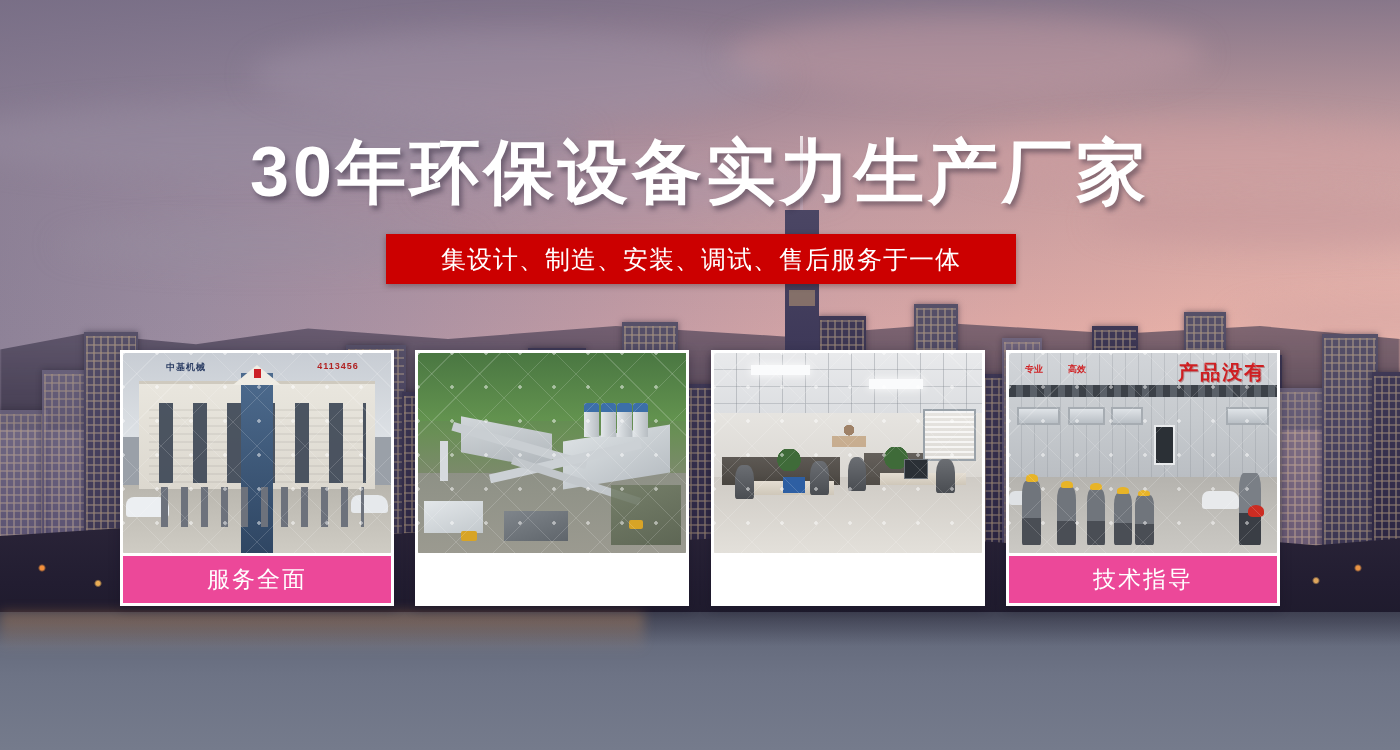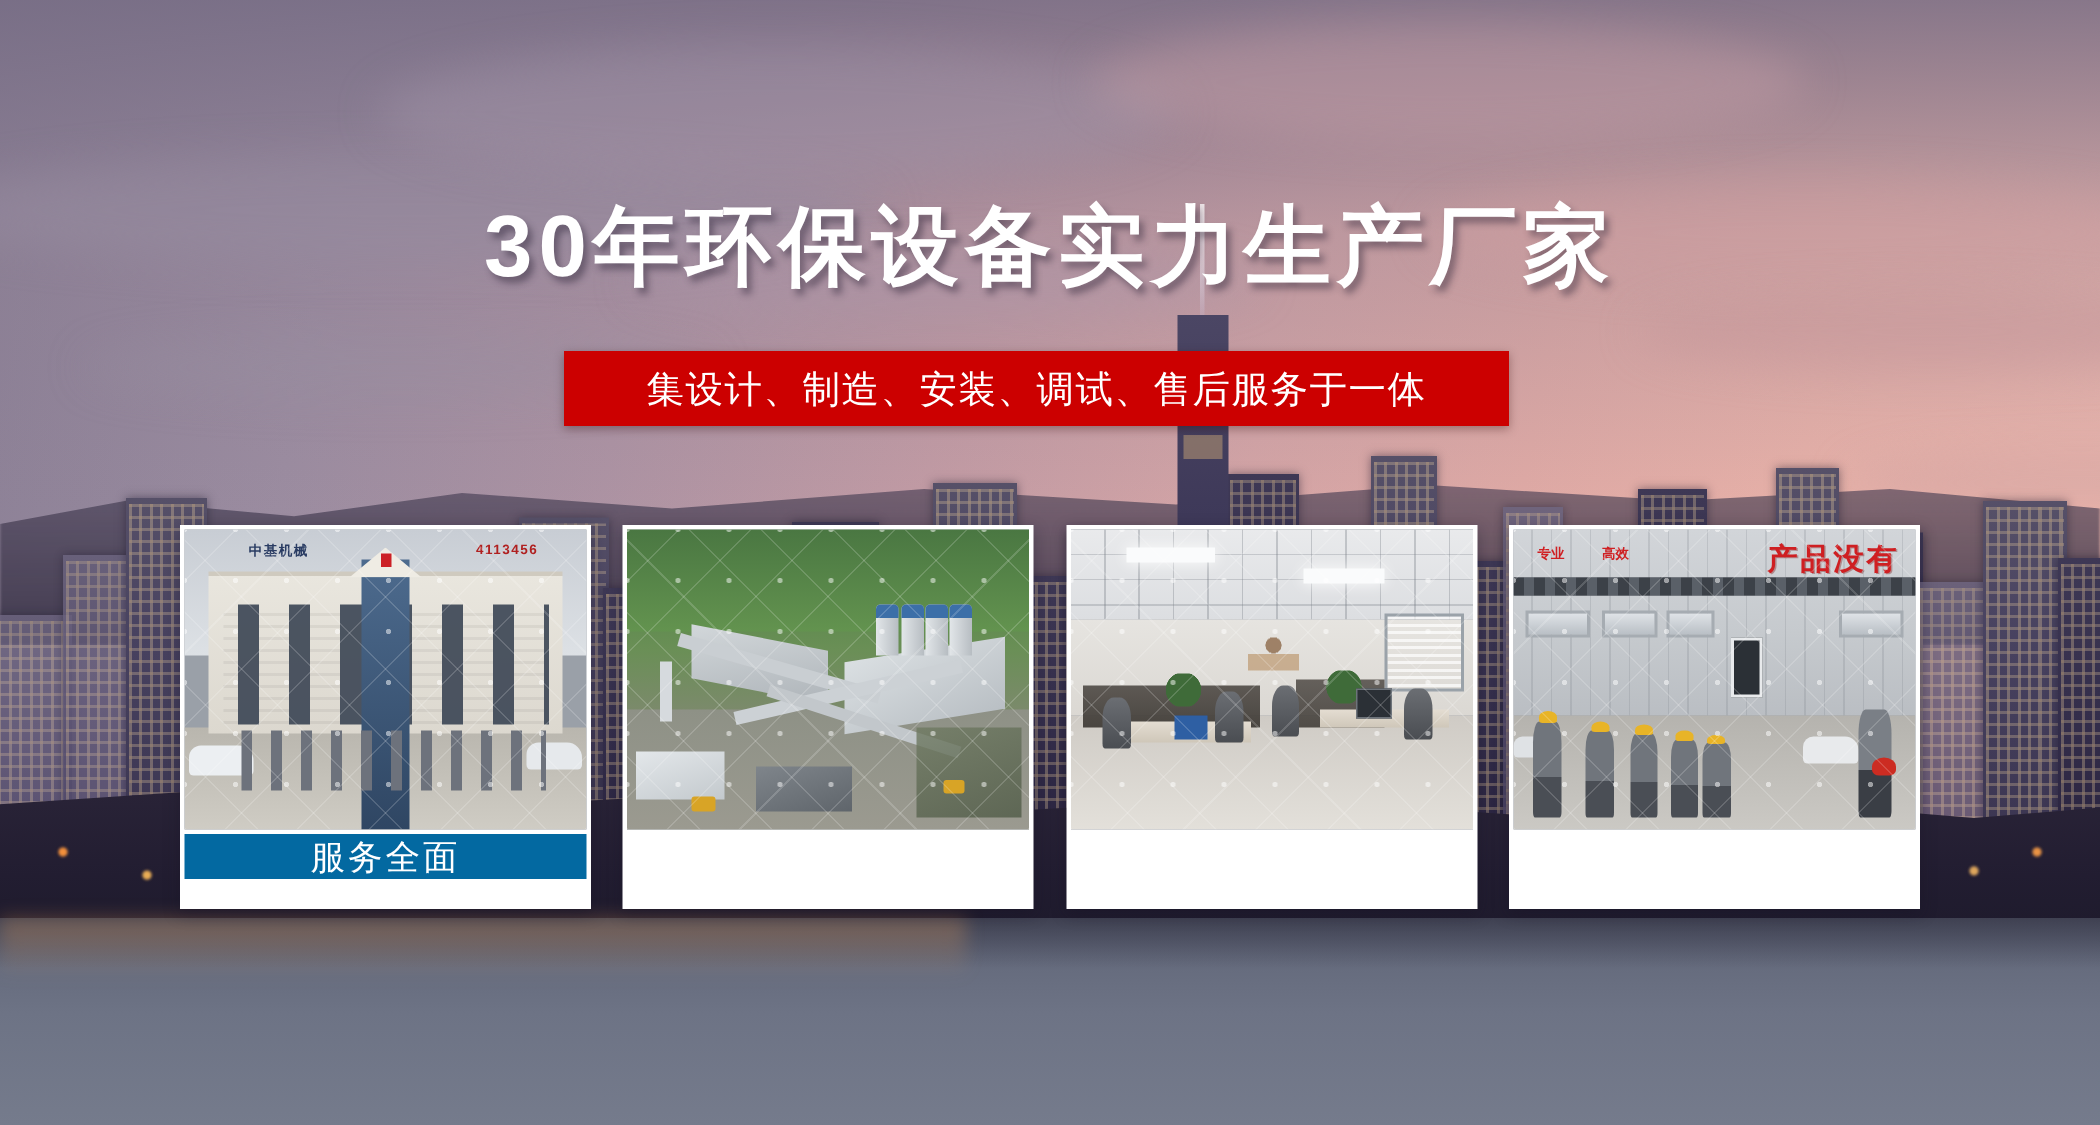--- a/index.html
+++ b/index.html
@@ -127,32 +127,32 @@
   .river-glow{
     position:absolute;left:0;width:46%;top:612px;height:40px;
     background:linear-gradient(180deg,rgba(255,170,90,.30),rgba(255,170,90,0));
     filter:blur(6px);
   }
 
   
   .headline{
     position:absolute;left:0;right:0;top:126px;
     text-align:center;
-    font-size:58px;
+    font-size:70px;
     font-weight:bold;
     letter-spacing:4px;
     color:#ffffff;
     text-shadow:3px 4px 5px rgba(40,30,50,.45);
     white-space:nowrap;
     font-family:"Liberation Sans","DejaVu Sans",sans-serif;
   }
 
   
   .subbanner{
-    position:absolute;left:376px;top:234px;
+    position:absolute;left:386px;top:234px;
     width:630px;height:50px;
     background:#cc0000;
     display:flex;align-items:center;justify-content:center;
     color:#ffffff;
     font-size:25px;
     letter-spacing:1px;
     white-space:nowrap;
     box-shadow:0 2px 6px rgba(50,10,10,.35);
   }
 
@@ -170,22 +170,22 @@
     padding:3px;
     box-shadow:0 3px 10px rgba(20,16,34,.35);
   }
   .card-photo{
     position:relative;
     width:100%;height:200px;
     overflow:hidden;
     background:#9aa0a8;
   }
   .card-caption{
-    height:30px;margin-top:3px;
-    background:#0369a1;
+    height:47px;margin-top:3px;
+    background:#ec4899;
     display:flex;align-items:center;justify-content:center;
     color:#ffffff;font-size:23px;letter-spacing:2px;
     white-space:nowrap;
   }
   
   .mesh{
     position:absolute;inset:0;pointer-events:none;
     background-image:
       repeating-linear-gradient(45deg,rgba(255,255,255,.16) 0 1px,transparent 1px 34px),
       repeating-linear-gradient(-45deg,rgba(255,255,255,.16) 0 1px,transparent 1px 34px);
@@ -447,16 +447,17 @@
         <div class="p4-worker" style="left:39%;height:26%">
             <i></i>
           </div>
         <div class="p4-worker" style="left:47%;height:25%">
             <i></i>
           </div>
         <div class="p4-boss"></div>
         <div class="p4-helmet"></div>
         <div class="mesh"></div>
       </div>
+      <div class="card-caption">技术指导</div>
     </div>
 
   </div>
 </div>
 
 </body></html>

